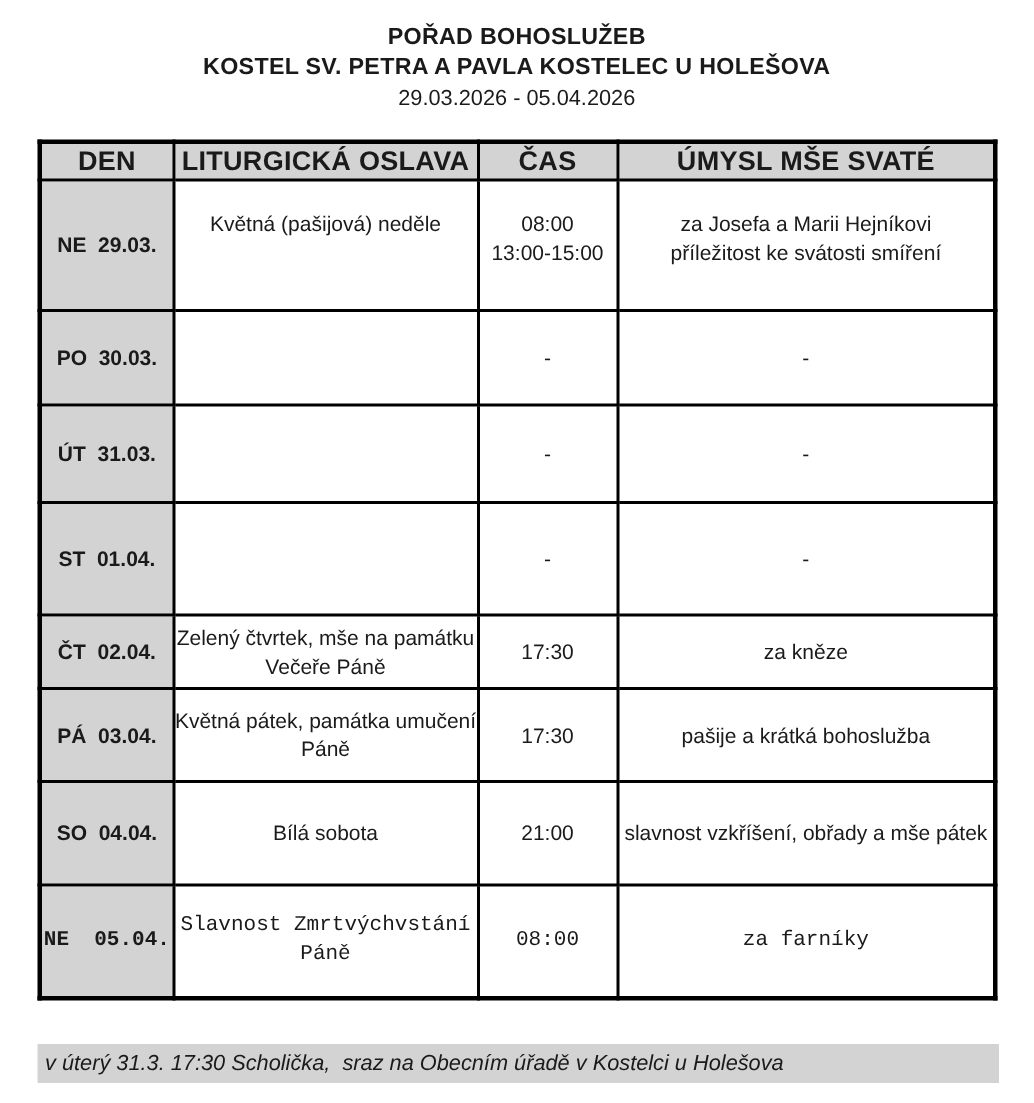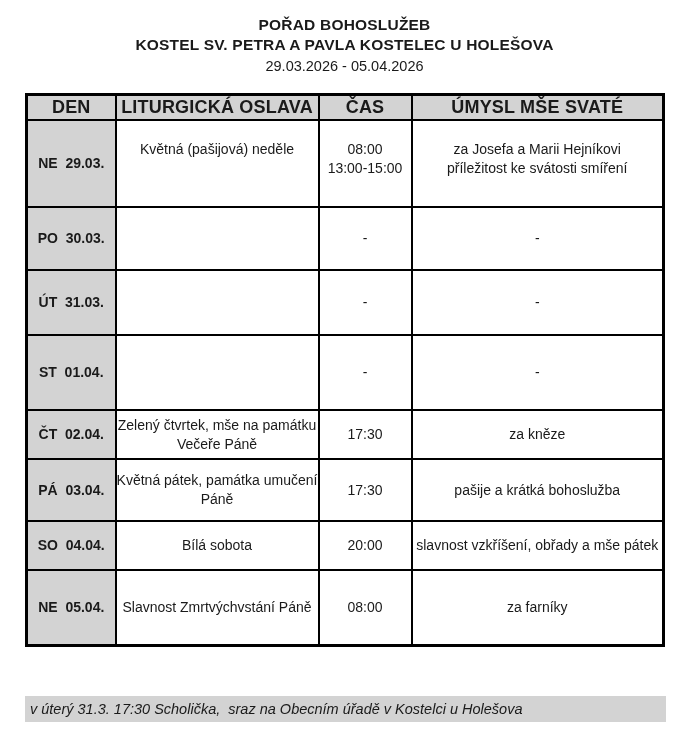--- a/index.html
+++ b/index.html
@@ -176,27 +176,27 @@
           <td class="celebration">Zelený čtvrtek, mše na památku Večeře Páně</td>
           <td class="time">17:30</td>
           <td class="intention">za kněze</td>
         </tr>
         <tr style="height: 62px;">
           <td class="day">PÁ  03.04.</td>
           <td class="celebration">Květná pátek, památka umučení Páně</td>
           <td class="time">17:30</td>
           <td class="intention">pašije a krátká bohoslužba</td>
         </tr>
-        <tr style="height: 49px;">
+        <tr style="height: 69px;">
           <td class="day">SO  04.04.</td>
           <td class="celebration">Bílá sobota</td>
-          <td class="time">20:00</td>
+          <td class="time">21:00</td>
           <td class="intention">slavnost vzkříšení, obřady a mše pátek</td>
         </tr>
-        <tr style="height: 75px;">
+        <tr style="height: 75px; font-family: Liberation Mono, monospace;">
           <td class="day">NE  05.04.</td>
           <td class="celebration">Slavnost Zmrtvýchvstání Páně</td>
           <td class="time">08:00</td>
           <td class="intention">za farníky</td>
         </tr>
       </tbody>
   </table>
 
   <div class="footer-note">v úterý 31.3. 17:30 Scholička,  sraz na Obecním úřadě v Kostelci u Holešova</div>
 

